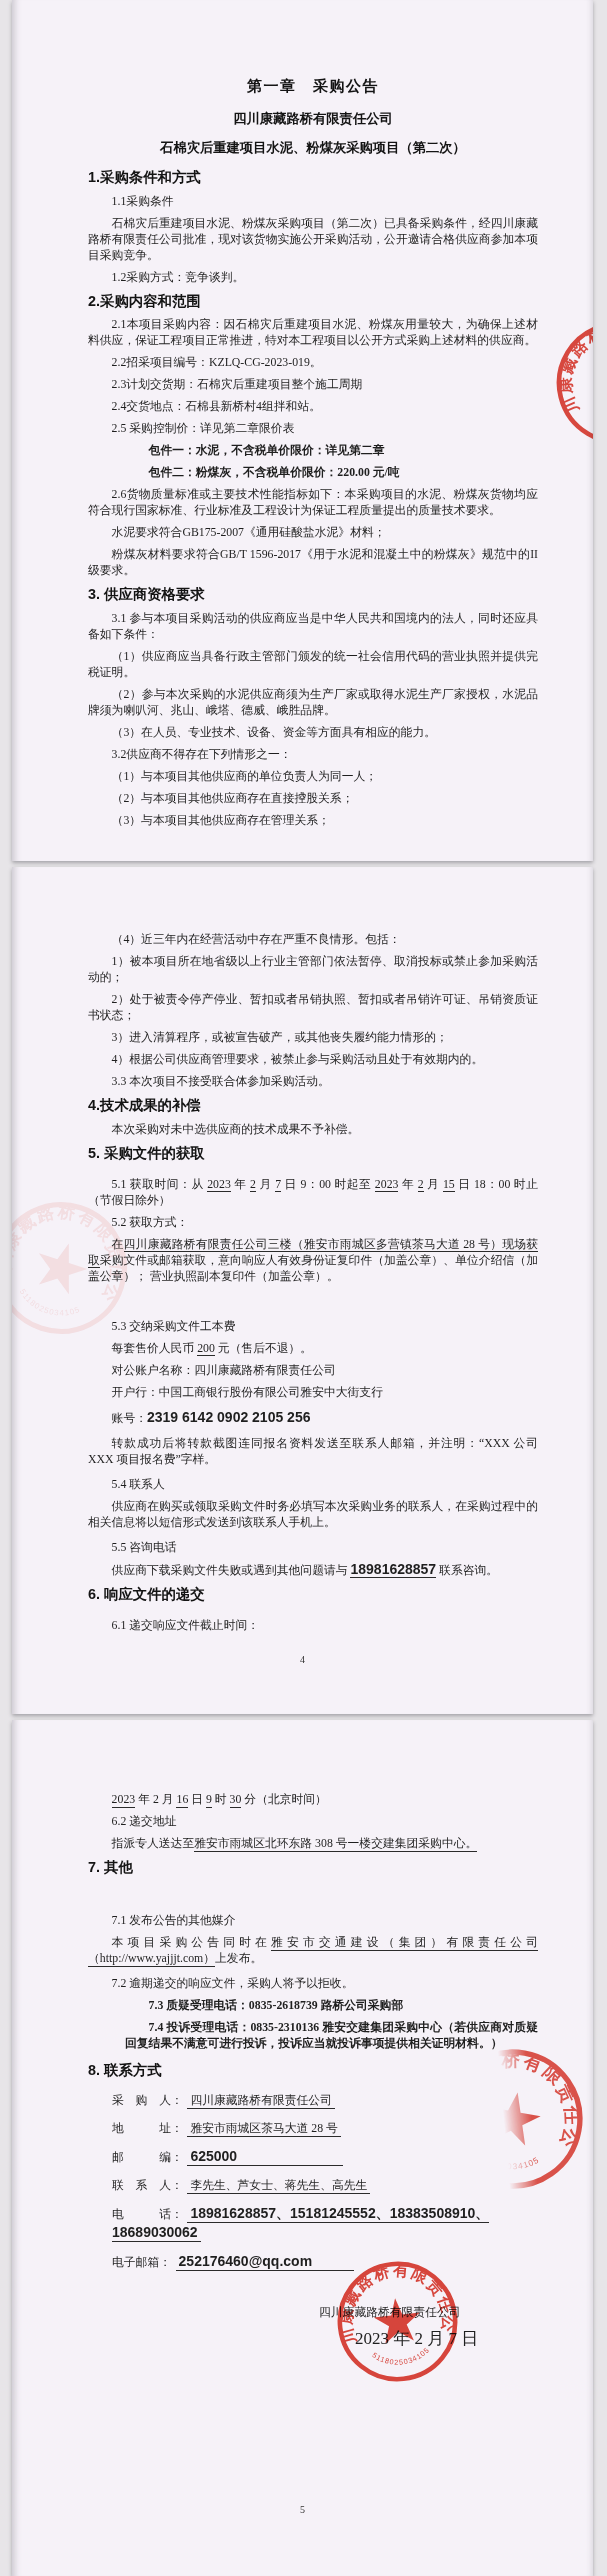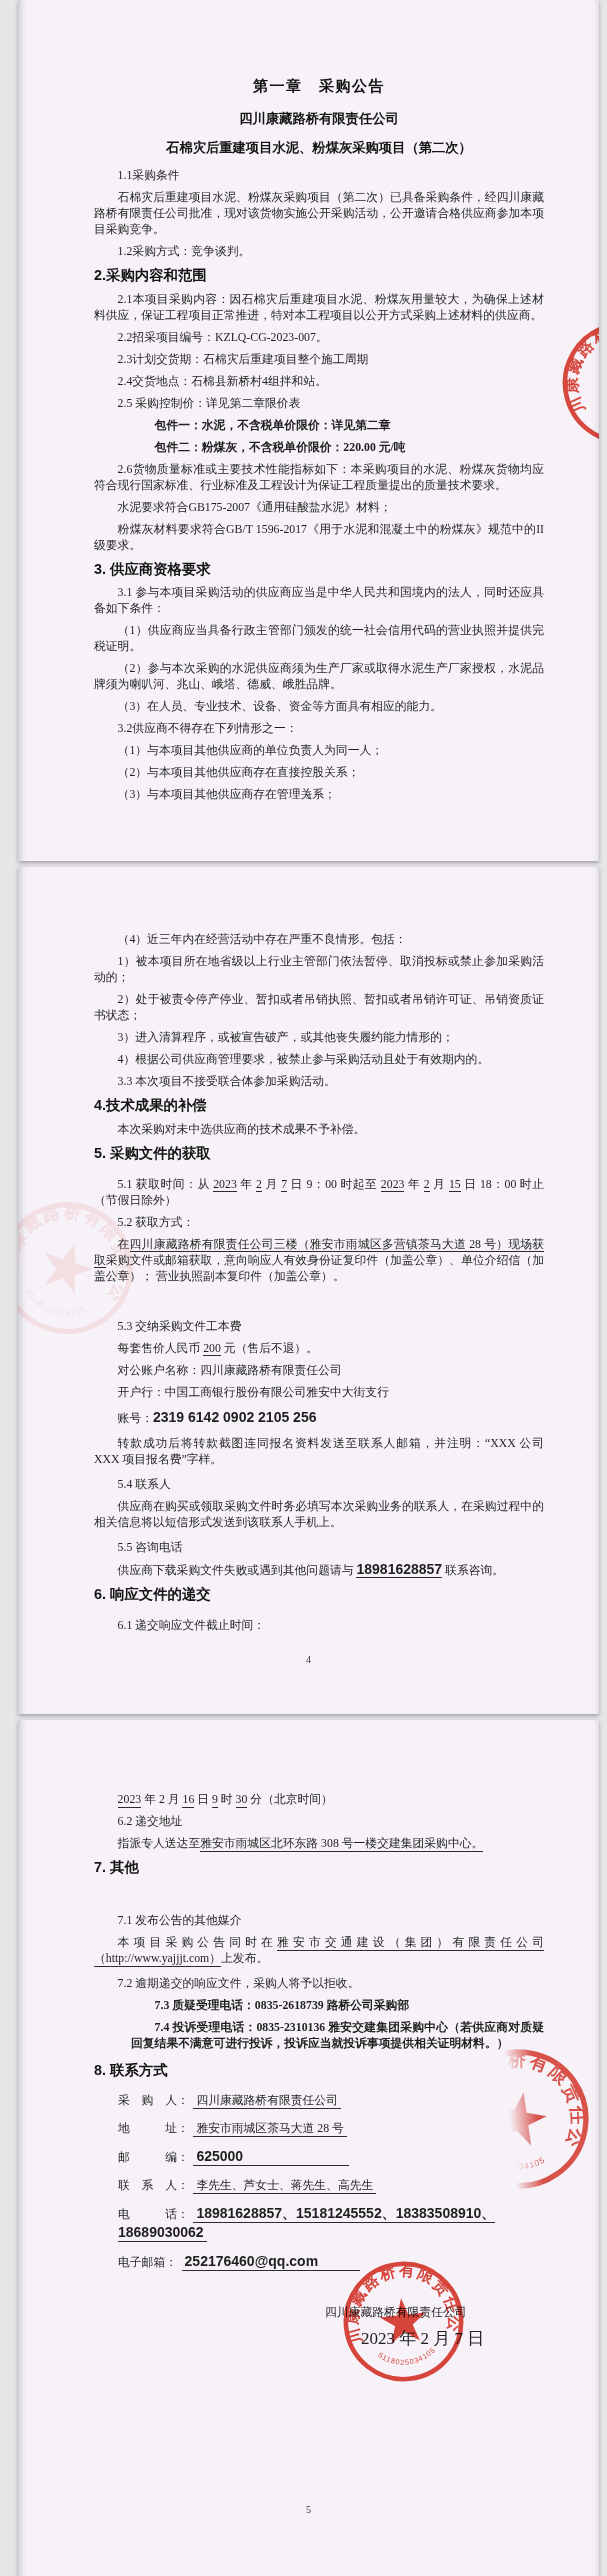--- a/index.html
+++ b/index.html
@@ -1,21 +1,21 @@
 <!DOCTYPE html>
 <html style="--seal: #dc382c; --paper: #f6f2f8; --ink: #1f1f1f;font-size:12px"><head>
 <meta charset="utf-8">
 <style>
   :root{ --paper:#f6f2f8; --ink:#1f1f1f; --seal:#dc382c; }
   *{box-sizing:border-box;}
   html,body{margin:0;padding:0;}
   body{background:#e7e5e8; font-family:"Liberation Serif","DejaVu Serif",serif;}
   #scan{position:relative; width:607px; height:2576px; margin:0 auto; overflow:hidden; background:#e7e5e8;}
 
-  .page{position:absolute; left:18px; width:581px; background:var(--paper); overflow:hidden;
+  .page{position:absolute; left:12px; width:581px; background:var(--paper); overflow:hidden;
         box-shadow: inset 9px 0 7.6px -6.8px rgba(60,55,70,.25),
                     inset -6.8px 0 6.8px -6px rgba(60,55,70,.18),
                     0 1.5px 3.8px rgba(40,40,50,.35);}
   #p1{top:0;    height:861px;}
   #p2{top:867px; height:847px;}
   #p3{top:1720px; height:856px;}
 
   .content{padding:0 55px 0 76px; position:relative;}
   #p2 .content{padding-top:64px;}
   #p3 .content{padding-top:71px;}
@@ -66,26 +66,27 @@
 <body>
 
 <div id="scan">
 
   <div class="page" id="p1">
     <div class="content">
       <div class="t-ch">第一章　采购公告</div>
       <div class="t-sub">四川康藏路桥有限责任公司</div>
       <div class="t-sub">石棉灾后重建项目水泥、粉煤灰采购项目（第二次）</div>
 
+      <div class="h">1.采购条件和方式</div>
       <p>1.1采购条件</p>
       <p>石棉灾后重建项目水泥、粉煤灰采购项目（第二次）已具备采购条件，经四川康藏路桥有限责任公司批准，现对该货物实施公开采购活动，公开邀请合格供应商参加本项目采购竞争。</p>
       <p>1.2采购方式：竞争谈判。</p>
       <div class="h">2.采购内容和范围</div>
       <p>2.1本项目采购内容：因石棉灾后重建项目水泥、粉煤灰用量较大，为确保上述材料供应，保证工程项目正常推进，特对本工程项目以公开方式采购上述材料的供应商。</p>
-      <p>2.2招采项目编号：KZLQ-CG-2023-007。</p>
+      <p>2.2招采项目编号：KZLQ-CG-2023-019。</p>
       <p>2.3计划交货期：石棉灾后重建项目整个施工周期</p>
       <p>2.4交货地点：石棉县新桥村4组拌和站。</p>
       <p>2.5 采购控制价：详见第二章限价表</p>
       <p class="b">包件一：水泥，不含税单价限价：详见第二章</p>
       <p class="b">包件二：粉煤灰，不含税单价限价：220.00 元/吨</p>
       <p>2.6货物质量标准或主要技术性能指标如下：本采购项目的水泥、粉煤灰货物均应符合现行国家标准、行业标准及工程设计为保证工程质量提出的质量技术要求。</p>
       <p>水泥要求符合GB175-2007《通用硅酸盐水泥》材料；</p>
       <p>粉煤灰材料要求符合GB/T 1596-2017《用于水泥和混凝土中的粉煤灰》规范中的II级要求。</p>
       <div class="h">3. 供应商资格要求</div>
       <p>3.1 参与本项目采购活动的供应商应当是中华人民共和国境内的法人，同时还应具备如下条件：</p>

